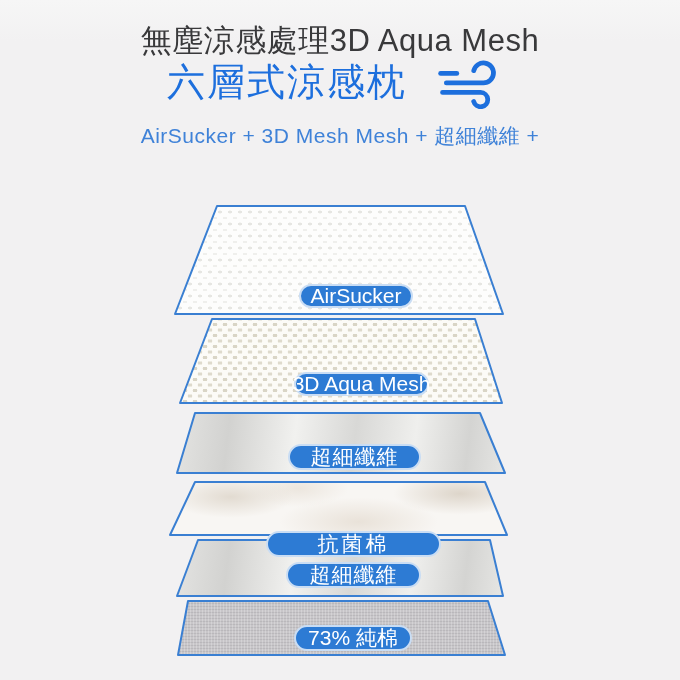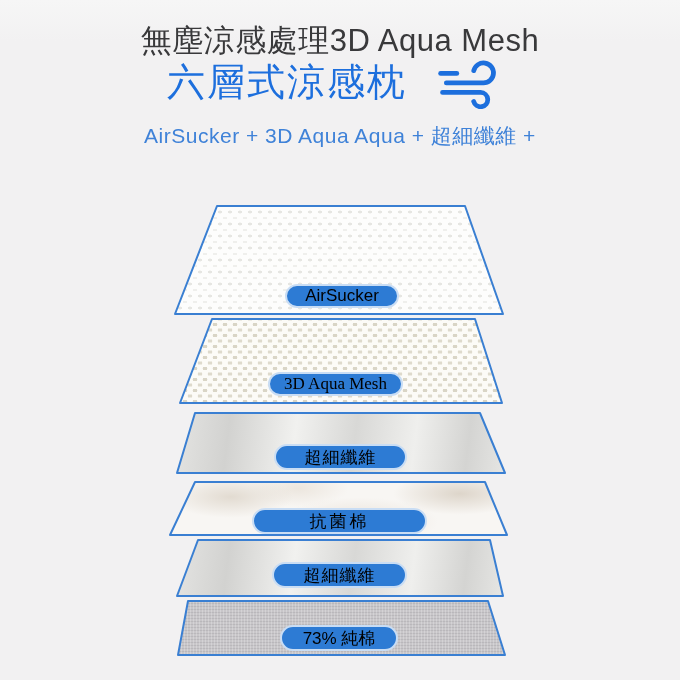--- a/index.html
+++ b/index.html
@@ -69,47 +69,47 @@
       background-color:#c8c6c9;
       background-image:
         repeating-linear-gradient(90deg,rgba(255,255,255,.22) 0 1px,rgba(0,0,0,0) 1px 3px),
         repeating-linear-gradient(0deg,rgba(110,108,114,.16) 0 1px,rgba(0,0,0,0) 1px 3px);}
   .outlines{position:absolute;left:0;top:0;pointer-events:none;}
   
   .pill{
     position:absolute;box-sizing:border-box;
     display:flex;align-items:center;justify-content:center;
     background:#2d7bd4;border:2px solid #c9ddf4;border-radius:14px;
-    color:#000000;font-size:17px;letter-spacing:1px;white-space:nowrap;
+    color:#ffffff;font-size:21px;letter-spacing:1px;white-space:nowrap;margin-left:14px;
   }
   #p1{left:285px;top:284px;width:114px;height:24px;letter-spacing:0;}
-  #p2{left:268px;top:372px;width:135px;height:24px;letter-spacing:0;font-family:Liberation Serif, serif;}
+  #p2{left:280px;top:372px;width:135px;height:24px;letter-spacing:0;}
   #p3{left:274px;top:444px;width:133px;height:26px;}
-  #p4{left:252px;top:508px;width:175px;height:26px;letter-spacing:3px;}
+  #p4{left:252px;top:531px;width:175px;height:26px;letter-spacing:3px;}
   #p5{left:272px;top:562px;width:135px;height:26px;}
   #p6{left:280px;top:625px;width:118px;height:26px;letter-spacing:0;}
 </style>
 </head>
 <body>
 
 <div class="stage">
 
   <h1 class="title">無塵涼感處理3D Aqua Mesh</h1>
 
   <div class="subtitle-row">
     <span class="subtitle">六層式涼感枕</span>
     <svg class="wind-svg" viewBox="0 0 84 56" fill="none" stroke="#1d6fdd" stroke-width="5" stroke-linecap="round">
       <path d="M8 19 H25"></path>
       <path d="M14 29 H53 a10.5 10.5 0 1 0 -10.2 -13"></path>
       <path d="M10 39 H50 a7.5 7.5 0 1 1 -7.3 9.4"></path>
     </svg>
   </div>
 
   <div class="desc">
-    <div>AirSucker + 3D Aqua Aqua + 超細纖維 +</div>
+    <div>AirSucker + 3D Mesh Mesh + 超細纖維 +</div>
   </div>
 
   <div class="layer" id="l1"></div>
   <div class="layer" id="l2"></div>
   <div class="layer satin" id="l3"></div>
   <div class="layer" id="l4"></div>
   <div class="layer satin" id="l5"></div>
   <div class="layer" id="l6"></div>
 
   <svg class="outlines" width="680" height="680" fill="none" stroke="#3a7fd2" stroke-width="2" stroke-linejoin="round">

